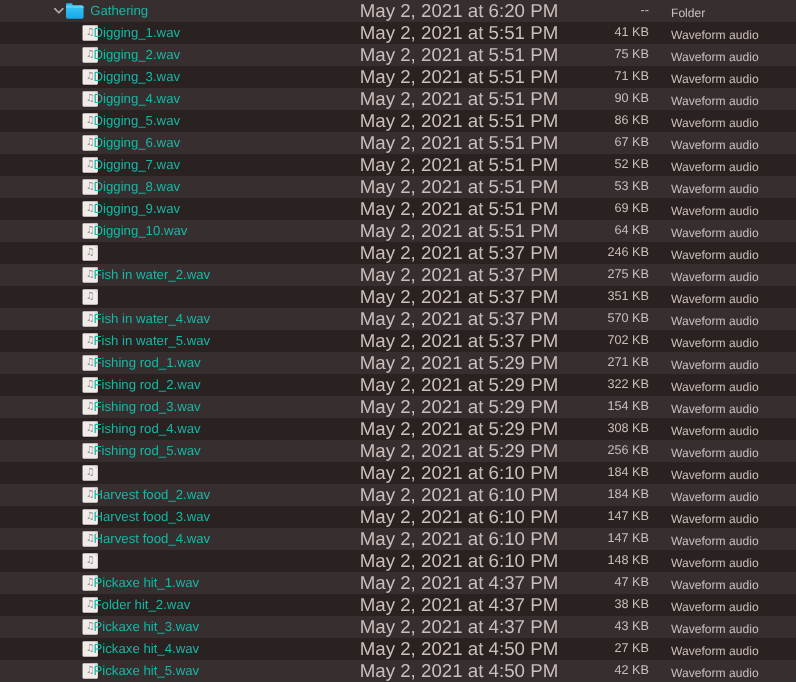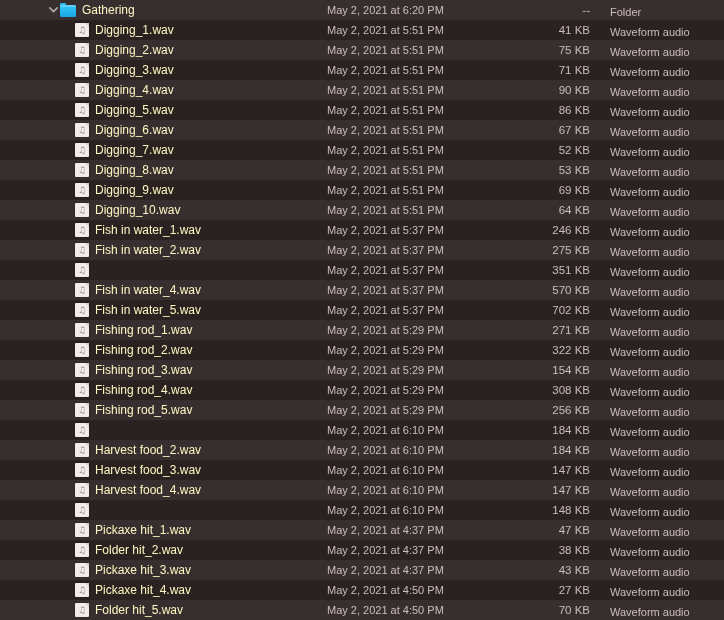--- a/index.html
+++ b/index.html
@@ -112,33 +112,33 @@
     color: #8e8784;
     font-family: "DejaVu Sans", sans-serif;
   }
 
   .name-text {
     position: absolute;
     top: 0;
     height: 20px;
     line-height: 20px;
     font-size: 12px;
-    color: #fef9c3;
+    color: #14b8a6;
     white-space: nowrap;
   }
   .row.folder .name-text { left: 82px; }
-  .row.file   .name-text { left: 95px; }
+  .row.file   .name-text { left: 85px; }
 
   
   .col-date {
     flex: 0 0 200px;
     width: 200px;
     height: 20px;
     line-height: 20px;
-    font-size: 11px;
+    font-size: 17px;
     color: #cbbfbc;
     white-space: nowrap;
   }
 
   
   .col-size {
     flex: 0 0 63px;
     width: 63px;
     height: 20px;
     line-height: 20px;
@@ -300,21 +300,20 @@
       <div class="col-date">May 2, 2021 at 5:51 PM</div>
       <div class="col-size">64 KB</div>
       <div class="col-kind">Waveform audio</div>
     </div>
     <div class="row even file">
       <div class="col-name">
         <span class="icon-audio">
           <span class="fold"></span>
           <span class="note">♫</span>
         </span>
-        <span class="name-text">Fish in water_1.wav</span>
       </div>
       <div class="col-date">May 2, 2021 at 5:37 PM</div>
       <div class="col-size">246 KB</div>
       <div class="col-kind">Waveform audio</div>
     </div>
     <div class="row odd file">
       <div class="col-name">
         <span class="icon-audio">
           <span class="fold"></span>
           <span class="note">♫</span>
@@ -525,19 +524,19 @@
       <div class="col-date">May 2, 2021 at 4:50 PM</div>
       <div class="col-size">27 KB</div>
       <div class="col-kind">Waveform audio</div>
     </div>
     <div class="row odd file">
       <div class="col-name">
         <span class="icon-audio">
           <span class="fold"></span>
           <span class="note">♫</span>
         </span>
-        <span class="name-text">Folder hit_5.wav</span>
+        <span class="name-text">Pickaxe hit_5.wav</span>
       </div>
       <div class="col-date">May 2, 2021 at 4:50 PM</div>
-      <div class="col-size">70 KB</div>
+      <div class="col-size">42 KB</div>
       <div class="col-kind">Waveform audio</div>
     </div>
   </div>
 
 </body></html>

